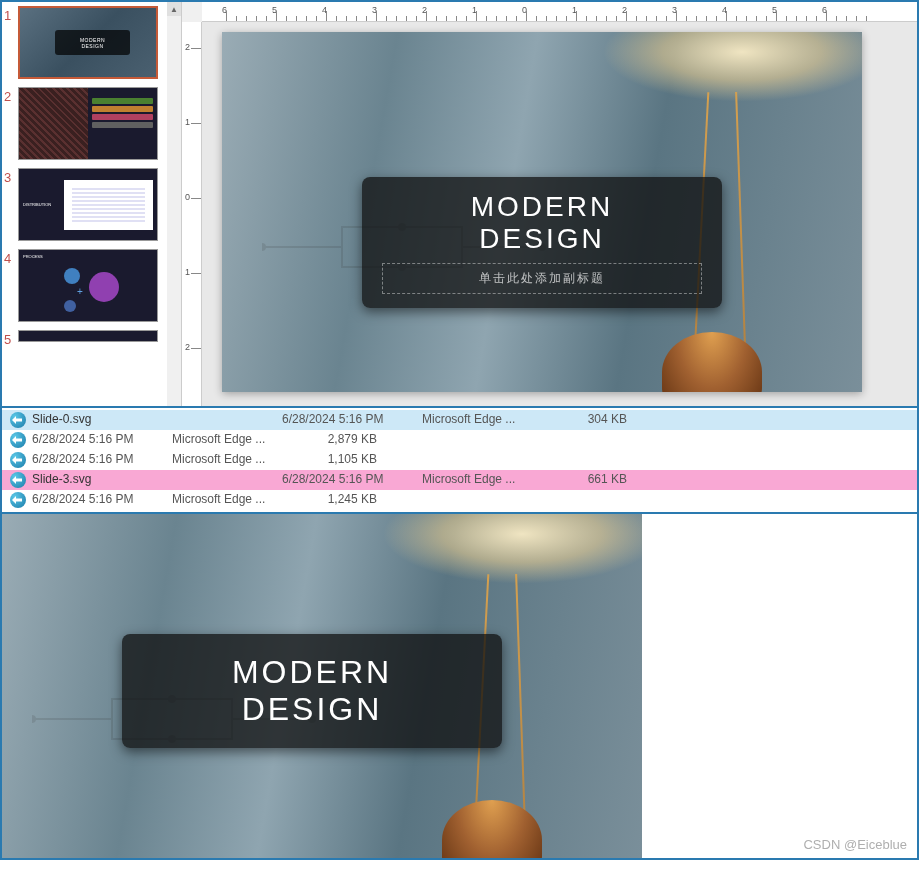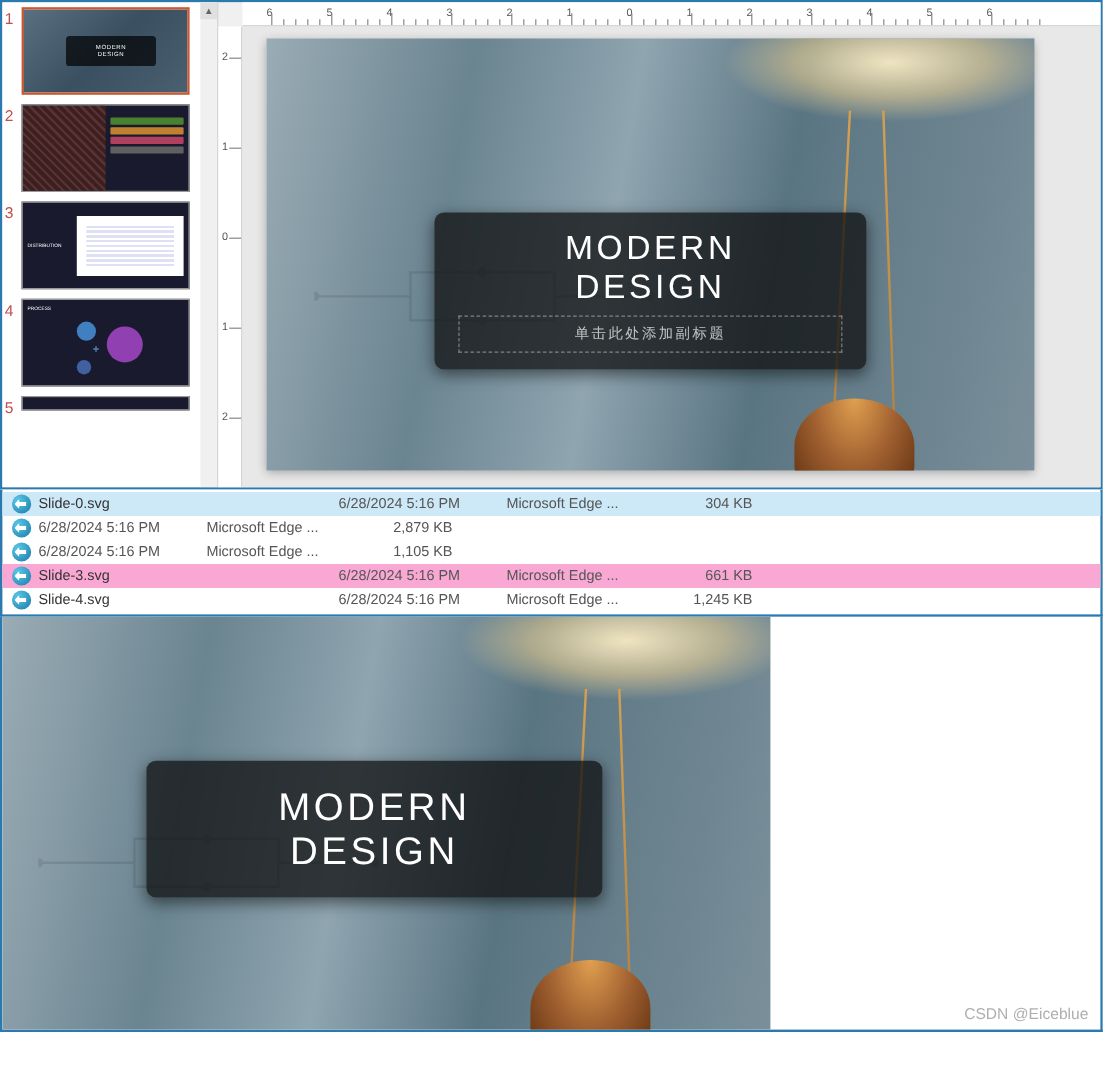--- a/index.html
+++ b/index.html
@@ -304,21 +304,20 @@
       </div>
       <div class="file-row hov">
         <div class="file-icon"></div>
     <div class="fname">Slide-3.svg</div>
     <div class="fdate">6/28/2024 5:16 PM</div>
     <div class="ftype">Microsoft Edge ...</div>
     <div class="fsize">661 KB</div>
       </div>
       <div class="file-row">
         <div class="file-icon"></div>
-    <div class="fname">Slide-4.svg</div>
     <div class="fdate">6/28/2024 5:16 PM</div>
     <div class="ftype">Microsoft Edge ...</div>
     <div class="fsize">1,245 KB</div>
       </div>
     </div>
 
   <div class="preview-section">
     <div class="preview-slide">
       <div class="bulb-glow" style="right:-20px;top:-30px"></div>
       <div class="bulb-coil coil1"></div>

